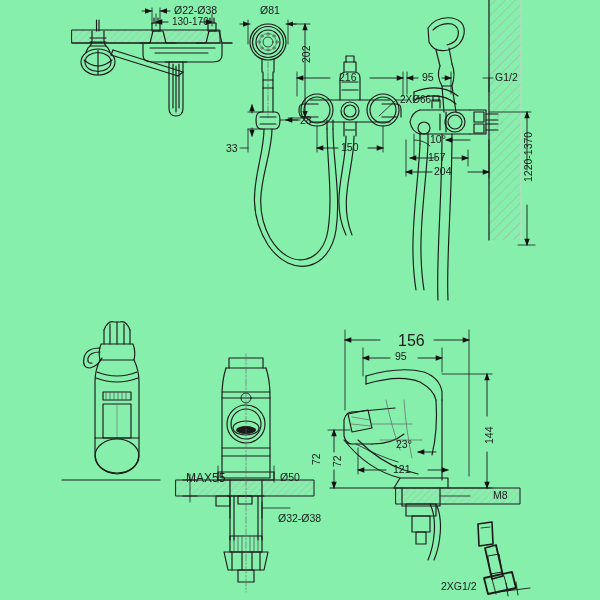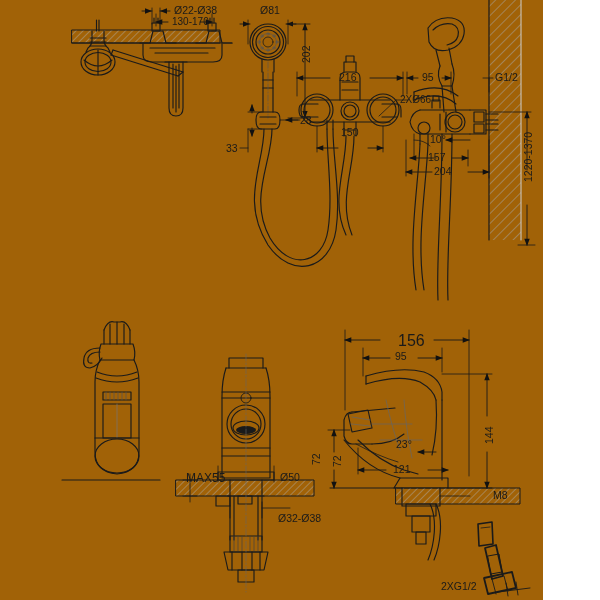--- a/index.html
+++ b/index.html
@@ -3,21 +3,21 @@
 <meta charset="utf-8">
 <title>Technical Drawing</title>
 <style>
   html,body{margin:0;padding:0;background:#ffffff;}
   body{
     width:600px;height:600px;
     font-family:"Liberation Sans", sans-serif;
     color:#1a1a1a;
     overflow:hidden;
   }
-  #sheet{position:relative;width:543px;height:600px;background:#a16207;}
+  #sheet{position:relative;width:600px;height:600px;background:#86efac;}
   svg#dwg{position:absolute;left:0;top:0;width:600px;height:600px;display:block;}
 </style>
 </head>
 <body>
 
 <div id="sheet">
 
 <svg id="dwg" viewBox="0 0 600 600">
   <defs>
     <pattern id="hatch" width="7" height="7" patternTransform="rotate(45)" patternUnits="userSpaceOnUse">
@@ -420,21 +420,21 @@
 
   <span style="position:absolute;left:174px;top:4px;font-size:10.5px;">Ø22-Ø38</span>
   <span style="position:absolute;left:172px;top:16px;font-size:10px;">130-170</span>
 
   <span style="position:absolute;left:260px;top:4px;font-size:10.5px;">Ø81</span>
   <span style="position:absolute;left:300px;top:63px;font-size:10.5px;transform:rotate(-90deg);transform-origin:left top;">202</span>
   <span style="position:absolute;left:300px;top:114px;font-size:10.5px;">28</span>
   <span style="position:absolute;left:226px;top:142px;font-size:10.5px;">33</span>
 
   <span style="position:absolute;left:339px;top:71px;font-size:10.5px;text-align:right;">216</span>
-  <span style="position:absolute;left:341px;top:126px;font-size:10.5px;">150</span>
+  <span style="position:absolute;left:341px;top:141px;font-size:10.5px;">150</span>
   <span style="position:absolute;left:400px;top:94px;font-size:10px;">2XØ66</span>
 
   <span style="position:absolute;left:422px;top:71px;font-size:10.5px;">95</span>
   <span style="position:absolute;left:495px;top:71px;font-size:10.5px;">G1/2</span>
   <span style="position:absolute;left:430px;top:133px;font-size:10.5px;">10°</span>
   <span style="position:absolute;left:428px;top:151px;font-size:10.5px;">157</span>
   <span style="position:absolute;left:434px;top:165px;font-size:10.5px;">204</span>
   <span style="position:absolute;left:522px;top:182px;font-size:10.5px;transform:rotate(-90deg);transform-origin:left top;">1220-1370</span>
 
   <span style="position:absolute;left:186px;top:471px;font-size:12px;">MAX55</span>

